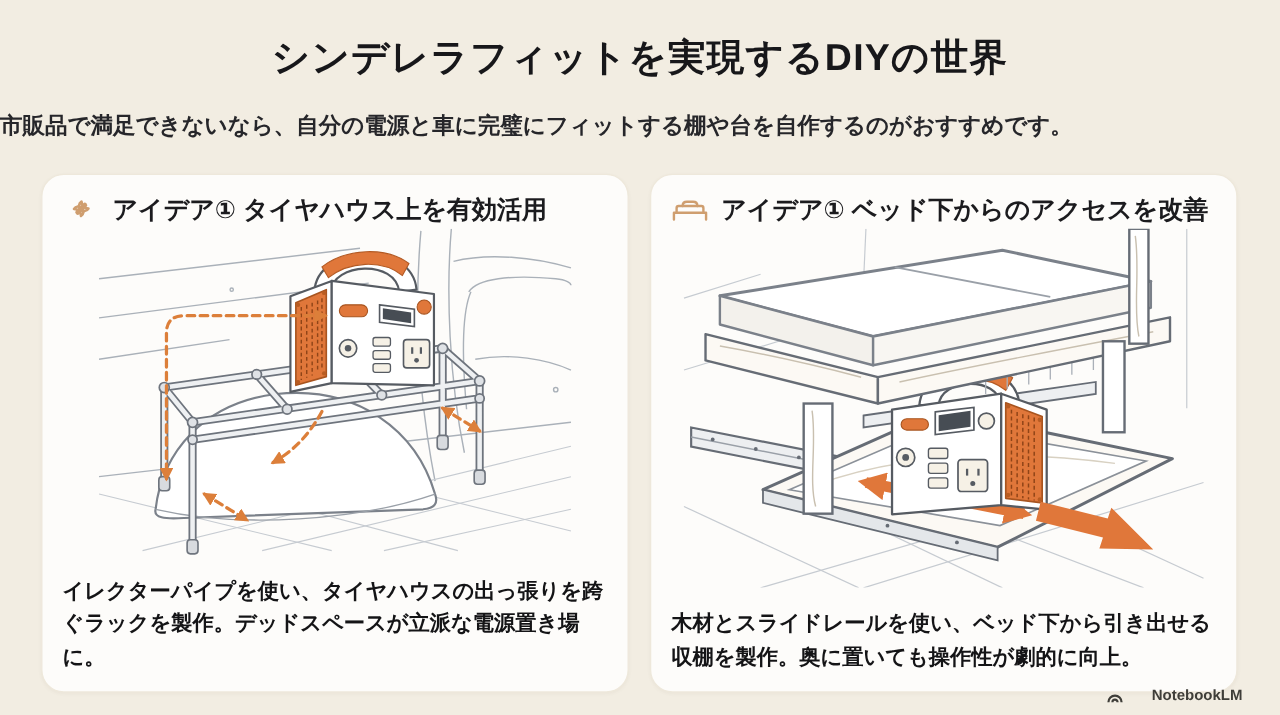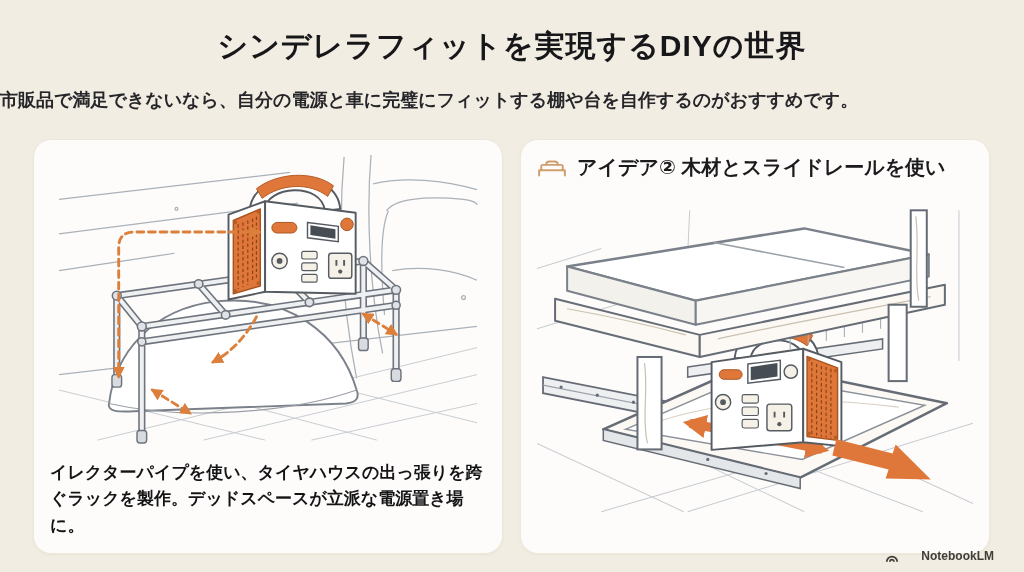--- a/index.html
+++ b/index.html
@@ -51,20 +51,32 @@
 <body>
 
 <div class="page">
 
   <h1 class="title">シンデレラフィットを実現するDIYの世界</h1>
   <p class="subtitle">市販品で満足できないなら、自分の電源と車に完璧にフィットする棚や台を自作するのがおすすめです。</p>
 
   <div class="cards">
 
     <section class="card">
+      <div class="card-header">
+        <span class="hdr-icon">
+          <svg viewBox="0 0 24 24" width="28" height="28">
+            <g transform="rotate(-45 12 12)" stroke="#cf9e6f" fill="none" stroke-linecap="round" stroke-linejoin="round">
+              <line x1="8.6" y1="12" x2="15.4" y2="12" stroke-width="3.4"></line>
+              <path d="M8.4,8.6 a3.5,3.5 0 1 1 0,6.8 l1.2,-1.8 0,-3.2 z" stroke-width="1.8"></path>
+              <path d="M15.6,15.4 a3.5,3.5 0 1 1 0,-6.8 l-1.2,1.8 0,3.2 z" stroke-width="1.8"></path>
+            </g>
+          </svg>
+        </span>
+        <h2>アイデア① タイヤハウス上を有効活用</h2>
+      </div>
 
       <div class="illus">
         <svg viewBox="0 0 434 300" preserveAspectRatio="xMidYMid meet">
           <defs>
             <marker id="ahL" viewBox="0 0 10 10" refX="8" refY="5" markerWidth="4.2" markerHeight="4.2" orient="auto-start-reverse">
               <path d="M0,0 L10,5 L0,10 z" fill="#dc7f3a"></path>
             </marker>
           </defs>
 
           <g stroke="#aab1b9" stroke-width="1.3" fill="none">
@@ -172,21 +184,21 @@
       <div class="card-header">
         <span class="hdr-icon">
           <svg viewBox="0 0 28 22" width="30" height="24">
             <g stroke="#cf9e6f" stroke-width="1.8" fill="none" stroke-linecap="round" stroke-linejoin="round">
               <path d="M2,19 v-5 h24 v5"></path>
               <path d="M4,14 v-3.5 q0,-1.5 1.5,-1.5 h17 q1.5,0 1.5,1.5 V14"></path>
               <path d="M8.5,9 q0,-3.2 3.2,-3.2 h4.6 q3.2,0 3.2,3.2"></path>
             </g>
           </svg>
         </span>
-        <h2>アイデア② 木材とスライドレールを使い</h2>
+        <h2>アイデア① ベッド下からのアクセスを改善</h2>
       </div>
 
       <div class="illus">
         <svg viewBox="0 0 434 300" preserveAspectRatio="xMidYMid meet">
           <defs>
             <marker id="ah2" viewBox="0 0 10 10" refX="7" refY="5" markerWidth="2.6" markerHeight="2.6" orient="auto-start-reverse">
               <path d="M0,0 L10,5 L0,10 z" fill="#e0773a"></path>
             </marker>
           </defs>
 
@@ -281,20 +293,21 @@
             <path d="M107,152 C111,180 104,210 110,232" fill="none" stroke="#c9c0b0" stroke-width="1.2"></path>
             <rect x="350" y="94" width="18" height="76" fill="#ffffff" stroke="#666c75" stroke-width="2"></rect>
             <rect x="372" y="0" width="16" height="96" fill="#ffffff" stroke="#666c75" stroke-width="2"></rect>
             <path d="M377,6 C381,36 375,66 380,90" fill="none" stroke="#c9c0b0" stroke-width="1.2"></path>
           </g>
 
           <polygon points="298,228 354,242 357,233 392,268 347,267 350,258 294,244" fill="#e0773a"></polygon>
         </svg>
       </div>
 
+      <p class="caption">木材とスライドレールを使い、ベッド下から引き出せる収棚を製作。奥に置いても操作性が劇的に向上。</p>
     </section>
   </div>
 
   <div class="watermark">
     <span style="display:flex;align-items:center;">
       <svg width="14" height="13" viewBox="0 0 24 22">
         <path d="M3,20 a9,9 0 0 1 18,0" fill="none" stroke="#3f3e39" stroke-width="3"></path>
         <path d="M8.5,20 a3.5,3.5 0 0 1 7,0" fill="none" stroke="#3f3e39" stroke-width="3"></path>
       </svg>
     </span>

